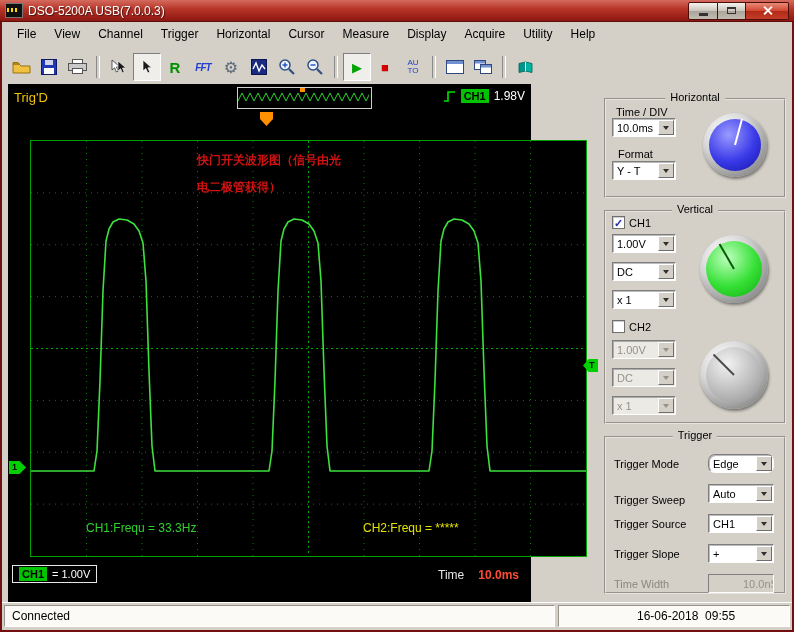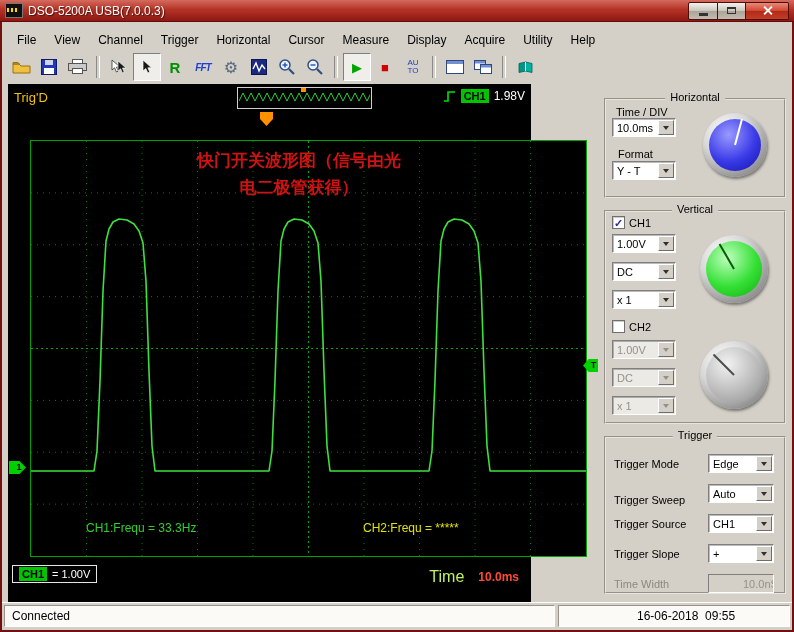--- a/index.html
+++ b/index.html
@@ -23,57 +23,57 @@
   .winbtn.close{width:42px;border-left:none;border-radius:0 2px 2px 0;
     background:linear-gradient(#e88a77,#d0452f 50%,#b02a17 51%,#c53d27);}
   .glyph-min{width:9px;height:3px;background:#333;margin-top:7px;}
   .glyph-max{width:9px;height:7px;border:1px solid #333;border-top-width:2px;box-sizing:border-box;}
   .glyph-close{position:relative;width:11px;height:11px;}
   .glyph-close::before,.glyph-close::after{content:"";position:absolute;left:5px;top:0;width:2px;height:11px;background:#fff;}
   .glyph-close::before{transform:rotate(45deg);}
   .glyph-close::after{transform:rotate(-45deg);}
 
   
-  .menubar{position:absolute;left:2px;top:24px;width:790px;height:26px;display:flex;align-items:flex-end;padding-left:6px;box-sizing:border-box;}
+  .menubar{position:absolute;left:2px;top:24px;width:790px;height:26px;display:flex;align-items:flex-start;padding-left:6px;box-sizing:border-box;}
   .menu-item{padding:3px 9px;font-size:12px;color:#000;}
 
   
   .toolbar{position:absolute;left:2px;top:50px;width:790px;height:34px;display:flex;align-items:center;padding-left:5px;box-sizing:border-box;}
   .tbtn{width:26px;height:26px;display:flex;align-items:center;justify-content:center;border:1px solid transparent;flex:0 0 auto;}
   .tbtn.pressed{border:1px solid;border-color:#7e7e7e #ffffff #ffffff #7e7e7e;background:#efeeea;}
   .tsep{width:2px;height:22px;border-left:1px solid #8a8a8a;border-right:1px solid #fff;margin:0 5px;flex:0 0 auto;}
   .txt-r{color:#009000;font-weight:bold;font-size:15px;}
   .txt-fft{color:#2040d0;font-weight:bold;font-style:italic;font-size:10px;letter-spacing:-1px;}
   .txt-gear{font-size:16px;color:#5a6a7a;}
   .txt-play{color:#00a400;font-size:13px;line-height:13px;}
   .txt-stop{color:#d40000;font-size:13px;line-height:13px;}
   .txt-auto{color:#2040c0;font-weight:normal;font-size:8px;line-height:8px;text-align:center;}
 
   
-  .scope{position:absolute;left:8px;top:84px;width:523px;height:518px;background:#000;text-align:center;}
+  .scope{position:absolute;left:8px;top:84px;width:523px;height:518px;background:#000;}
   .trig-status{position:absolute;left:6px;top:6px;color:#f2c400;font-size:13px;}
   .preview{position:absolute;left:229px;top:3px;width:133px;height:20px;background:#000;border:1px solid #cfcfcf;}
   .trig-cluster{position:absolute;right:6px;top:5px;display:flex;align-items:center;gap:5px;}
   .ch-badge{background:#00c400;color:#000;font-size:11px;font-weight:bold;padding:0 3px;line-height:14px;}
   .trig-level{color:#fff;font-size:12px;}
   .tmarker{position:absolute;left:252px;top:28px;width:13px;height:14px;background:#ff9000;
     clip-path:polygon(0 0,100% 0,100% 50%,50% 100%,0 50%);}
   .graticule{position:absolute;left:22px;top:56px;width:555px;height:415px;border:1px solid #00a000;background:#000;}
   .graticule svg{position:absolute;left:0;top:0;}
-  .annotation{position:absolute;left:166px;top:6px;color:#cf1212;font-size:17px;line-height:27px;font-weight:bold;white-space:nowrap;}
+  .annotation{position:absolute;left:166px;top:6px;color:#cf1212;font-size:12px;line-height:27px;font-weight:bold;white-space:nowrap;}
   .freq1{position:absolute;left:55px;top:380px;color:#2fd02f;font-size:12px;}
   .freq2{position:absolute;left:332px;top:380px;color:#e3e300;font-size:12px;}
   .lmarker{position:absolute;left:1px;top:377px;width:17px;height:13px;background:#00d000;
     clip-path:polygon(0 0,62% 0,100% 50%,62% 100%,0 100%);color:#000;font-size:9px;font-weight:bold;line-height:13px;padding-left:3px;box-sizing:border-box;}
   .rmarker{position:absolute;left:575px;top:275px;width:15px;height:13px;background:#00d000;
     clip-path:polygon(38% 0,100% 0,100% 100%,38% 100%,0 50%);color:#000;font-size:9px;font-weight:bold;line-height:13px;padding-left:6px;box-sizing:border-box;}
   .ch1box{position:absolute;left:4px;top:481px;border:1px solid #e6e6e6;display:flex;align-items:center;gap:5px;padding:1px 6px;}
   .ch1scale{color:#fff;font-size:11px;}
   .timebox{position:absolute;right:12px;top:484px;display:flex;gap:14px;align-items:center;}
-  .time-label{color:#bef264;font-size:16px;}
+  .time-label{color:#e5e5e5;font-size:12px;}
   .time-value{color:#ff4b33;font-size:12px;font-weight:bold;}
 
   
   .controls{position:absolute;left:600px;top:84px;width:192px;height:518px;}
   .group{position:absolute;border:2px groove #e9e5dd;box-sizing:border-box;}
   .group-title{position:absolute;top:-9px;left:50%;transform:translateX(-50%);background:#d4d0c8;padding:0 5px;font-size:11px;white-space:nowrap;}
   .g-horizontal{left:4px;top:14px;width:182px;height:100px;}
   .g-vertical{left:4px;top:126px;width:182px;height:214px;}
   .g-trigger{left:4px;top:352px;width:182px;height:158px;}
   .label{position:absolute;font-size:11px;color:#000;white-space:nowrap;}
@@ -393,21 +393,21 @@
       <div class="knob gray" style="left:94px;top:129px;width:68px;height:68px;">
         <div class="disc"></div>
         <div class="pointer"></div>
       </div>
     </div>
 
     <div class="group g-trigger">
       <span class="group-title">Trigger</span>
 
       <span class="label" style="left:8px;top:20px;">Trigger Mode</span>
-      <div class="combo" style="left:102px;top:16px;width:66px;">
+      <div class="combo" style="left:102px;top:16px;width:66px;border-radius:7px;">
         <span class="val">Edge</span>
         <span class="btn">
             <span class="tri"></span>
           </span>
       </div>
 
       <span class="label" style="left:8px;top:50px;margin-top:6px;">Trigger Sweep</span>
       <div class="combo" style="left:102px;top:46px;width:66px;">
         <span class="val">Auto</span>
         <span class="btn">

